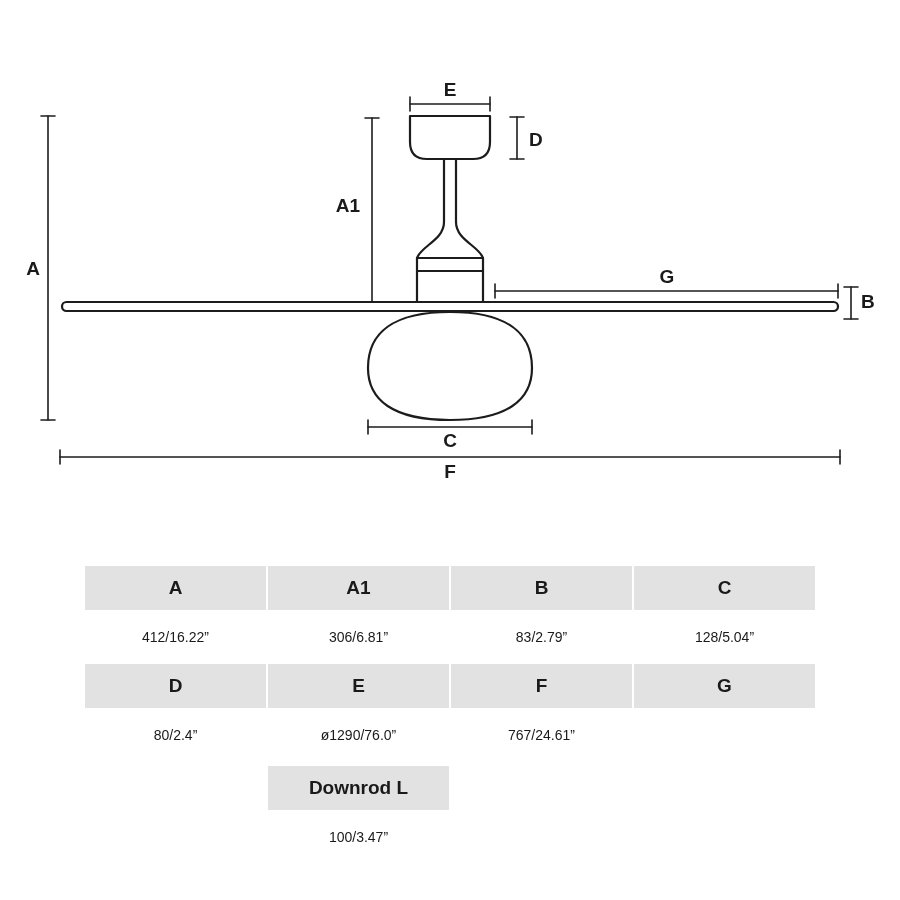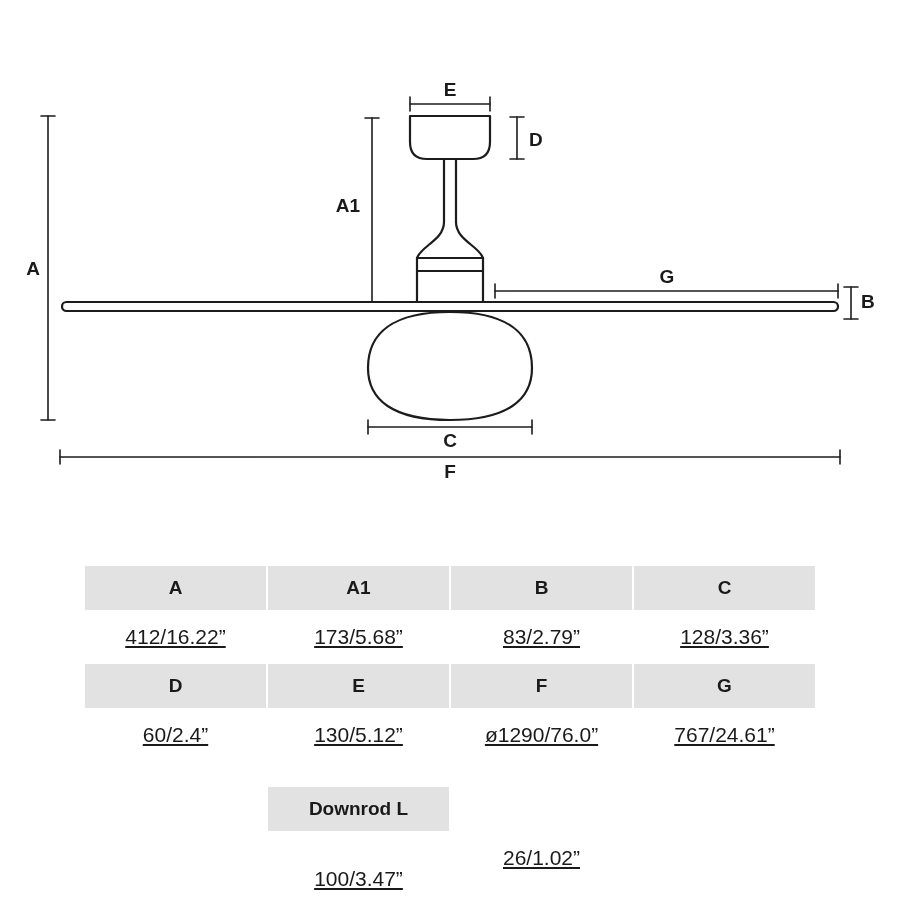--- a/index.html
+++ b/index.html
@@ -47,25 +47,24 @@
   }
   .hcell {
     background: #e2e2e2;
     height: 44px;
     font-weight: 700;
     font-size: 19px;
   }
   .vcell {
     height: 50px;
     font-weight: 400;
-    font-size: 21px;
+    font-size: 14px;
     background: #ffffff;
-    text-decoration: underline;
   }
-  .col2 { grid-column: 2; margin-top: 21px; }
+  .col2 { grid-column: 2; }
   .col3 { grid-column: 3; }
   .downrod-header { margin-top: 6px; }
 </style>
 </head>
 <body>
 
 <div class="page">
 
   <svg class="diagram" width="900" height="510" viewBox="0 0 900 510">
 
@@ -131,40 +130,38 @@
   <div class="dims-table">
 
     <div class="trow">
       <div class="cell hcell">A</div>
       <div class="cell hcell">A1</div>
       <div class="cell hcell">B</div>
       <div class="cell hcell">C</div>
     </div>
     <div class="trow">
       <div class="cell vcell">412/16.22”</div>
-      <div class="cell vcell">173/5.68”</div>
+      <div class="cell vcell">306/6.81”</div>
       <div class="cell vcell">83/2.79”</div>
-      <div class="cell vcell">128/3.36”</div>
+      <div class="cell vcell">128/5.04”</div>
     </div>
 
     <div class="trow">
       <div class="cell hcell">D</div>
       <div class="cell hcell">E</div>
       <div class="cell hcell">F</div>
       <div class="cell hcell">G</div>
     </div>
     <div class="trow">
-      <div class="cell vcell">60/2.4”</div>
-      <div class="cell vcell">130/5.12”</div>
+      <div class="cell vcell">80/2.4”</div>
       <div class="cell vcell">ø1290/76.0”</div>
       <div class="cell vcell">767/24.61”</div>
     </div>
 
     <div class="trow downrod-header">
       <div class="cell hcell col2">Downrod L</div>
     </div>
     <div class="trow">
       <div class="cell vcell col2">100/3.47”</div>
-      <div class="cell vcell col3">26/1.02”</div>
     </div>
 
   </div>
 </div>
 
 </body></html>

